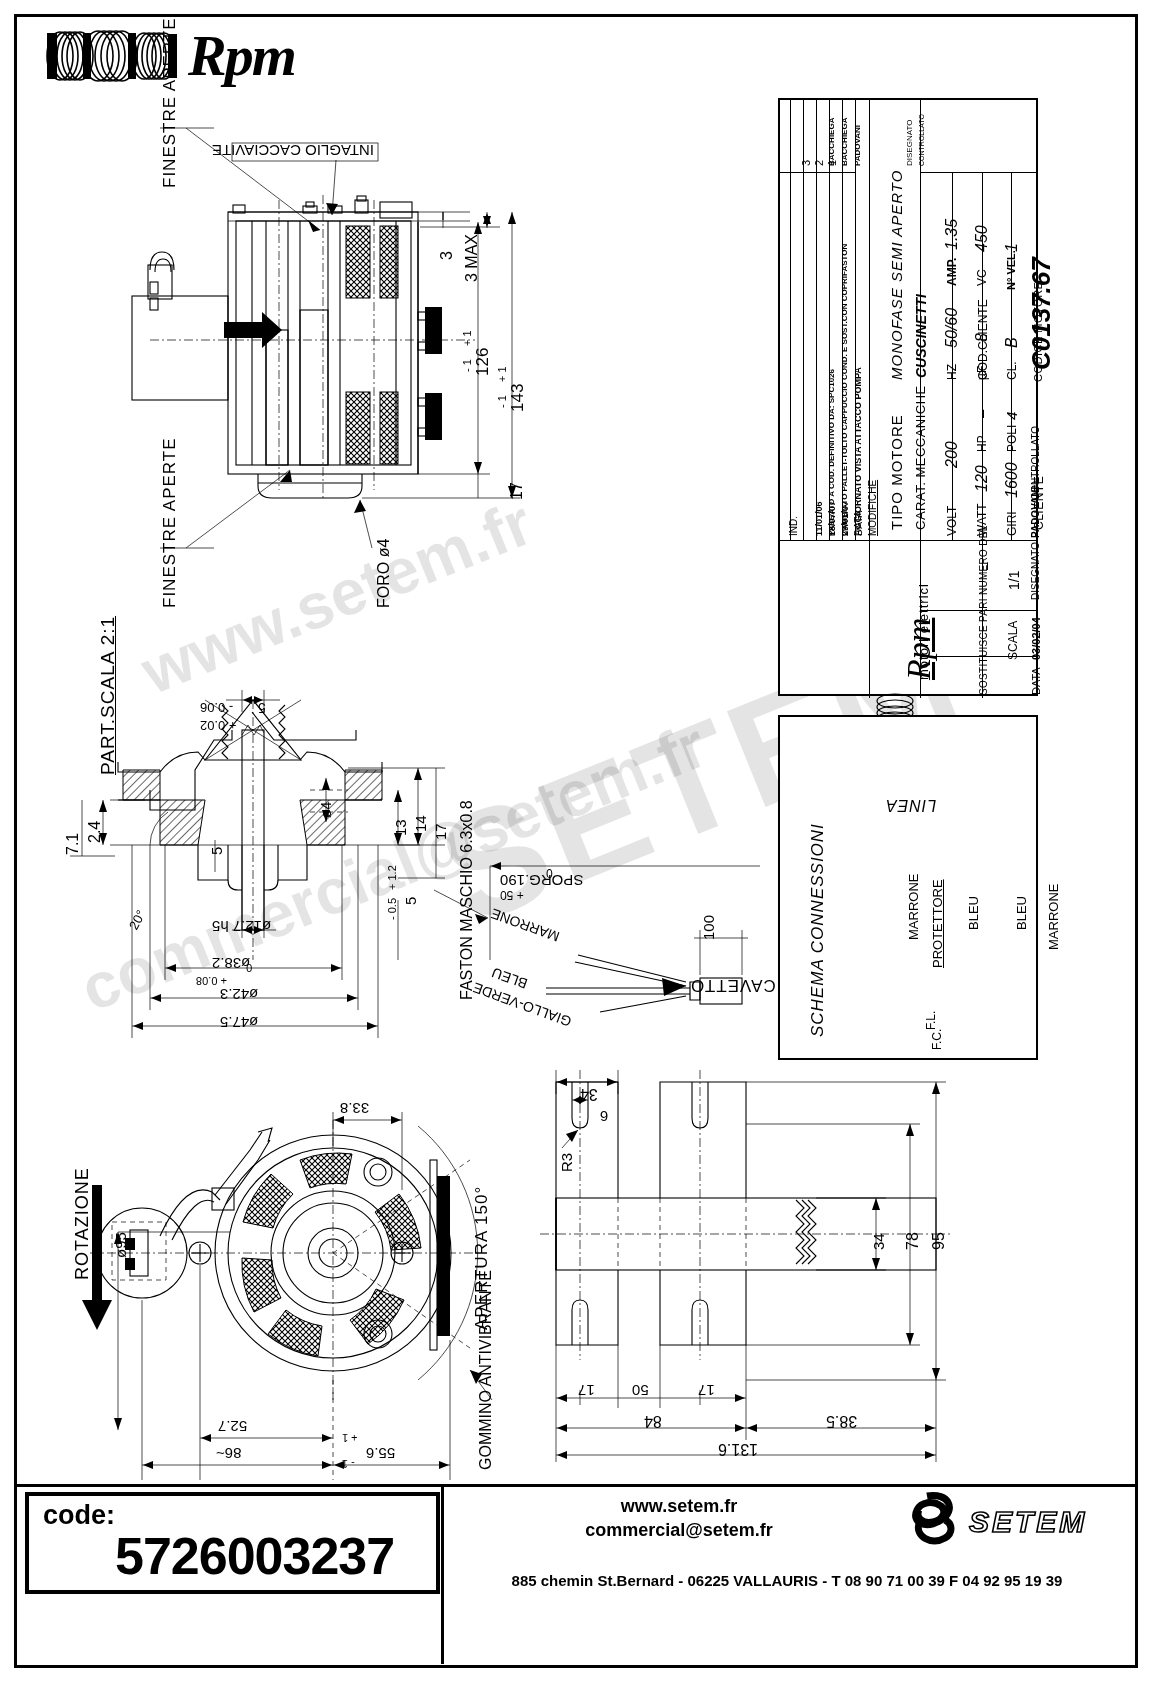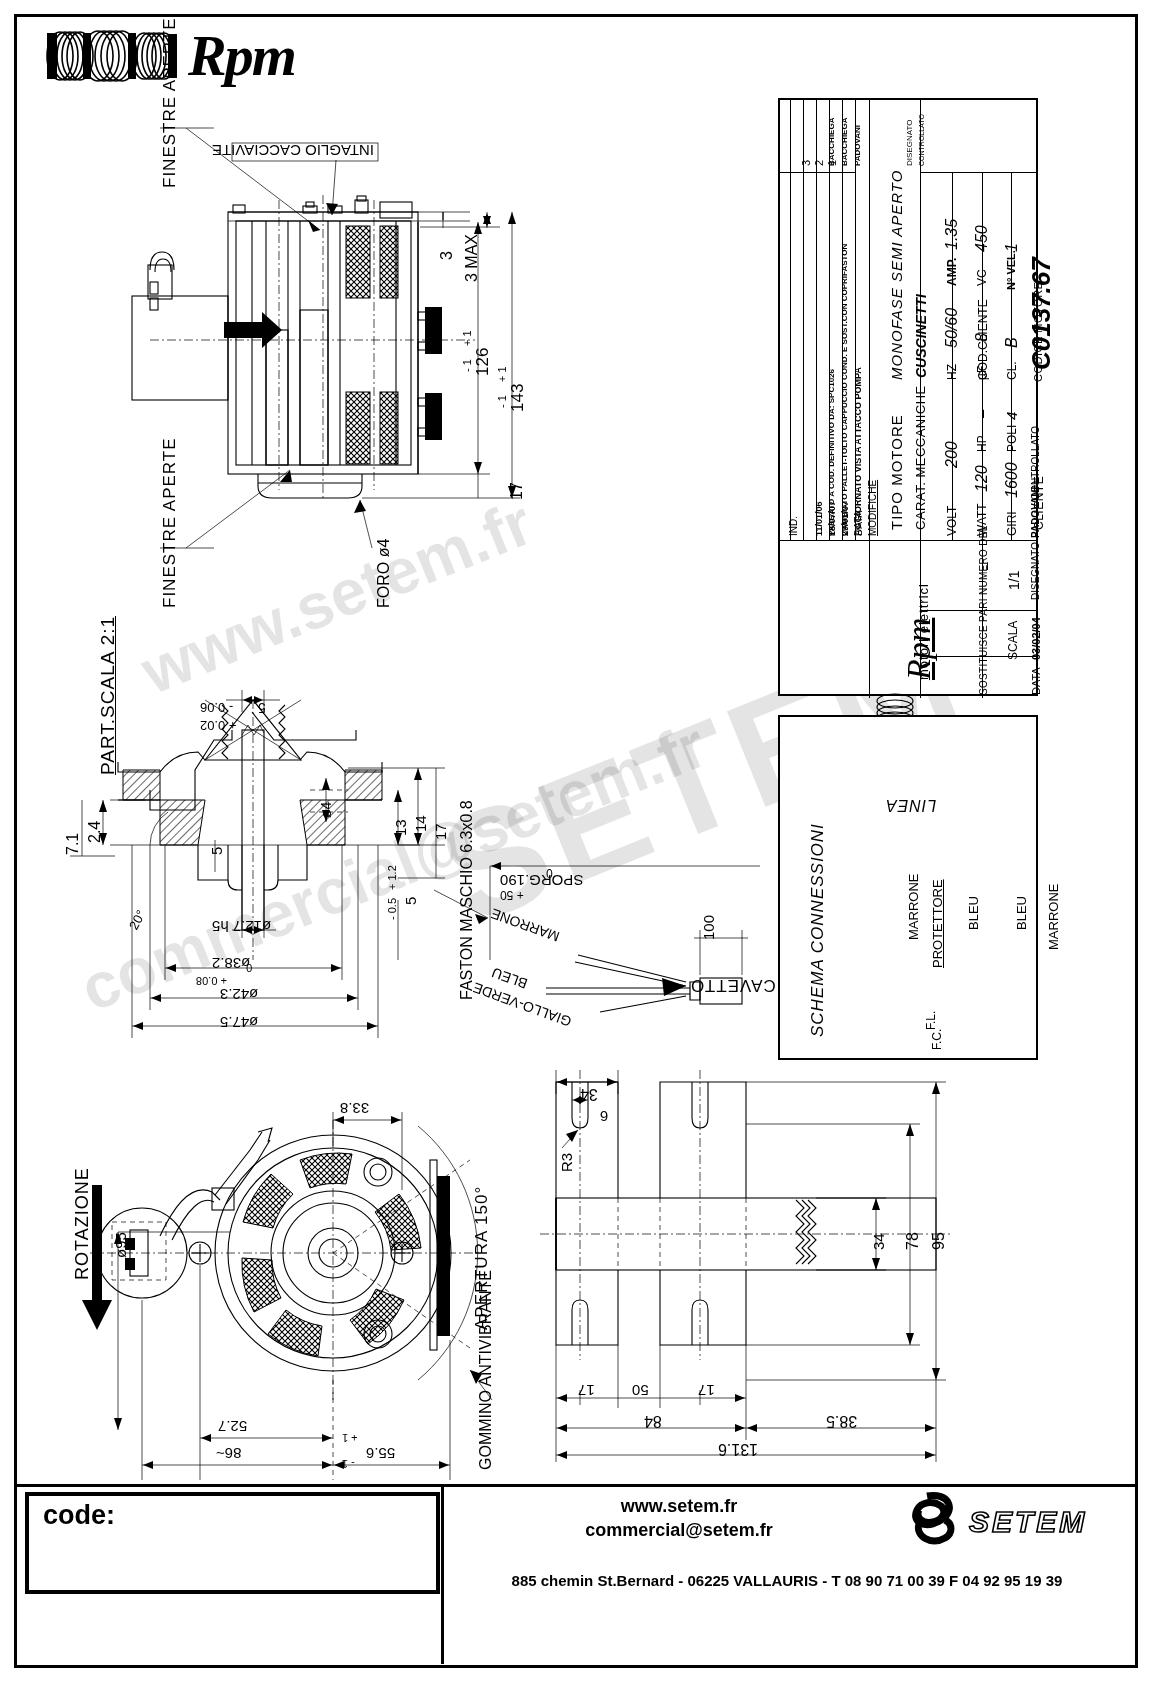--- a/index.html
+++ b/index.html
@@ -698,20 +698,21 @@
   <div class="txt r90" style="left:1014px;top:930px;font-size:13px;">BLEU</div>
   <div class="txt r90" style="left:1046px;top:950px;font-size:13px;">MARRONE</div>
   <div class="txt r90" style="left:924px;top:1030px;font-size:12px;">F.L.</div>
   <div class="txt r90" style="left:930px;top:1050px;font-size:12px;">F.C.</div>
 
   <div id="footer">
     <div class="line hl" style="left:0;top:0;width:1118px;height:3px;"></div>
     <div class="divider-v" style="left:424px;top:0;height:180px;"></div>
     <div id="code-box">
       <div id="code-label">code:</div>
+      <div id="code-value">5726003237</div>
     </div>
     <div id="setem-web">
       <div>www.setem.fr</div>
       <div>commercial@setem.fr</div>
     </div>
     <div id="setem-addr">885 chemin St.Bernard  -  06225 VALLAURIS  -  T 08 90 71 00 39   F 04 92 95 19 39</div>
     <svg id="setem-logo" viewBox="0 0 240 62">
       <path d="M30,8 C52,4 60,22 44,32 C28,42 14,34 20,22 C24,14 36,12 44,18
                C50,23 46,32 36,34 C26,36 18,30 22,22" fill="none" stroke="#000" stroke-width="7"></path>
       <path d="M22,36 C18,48 34,58 48,50 C56,45 56,36 48,32" fill="none" stroke="#000" stroke-width="7"></path>

